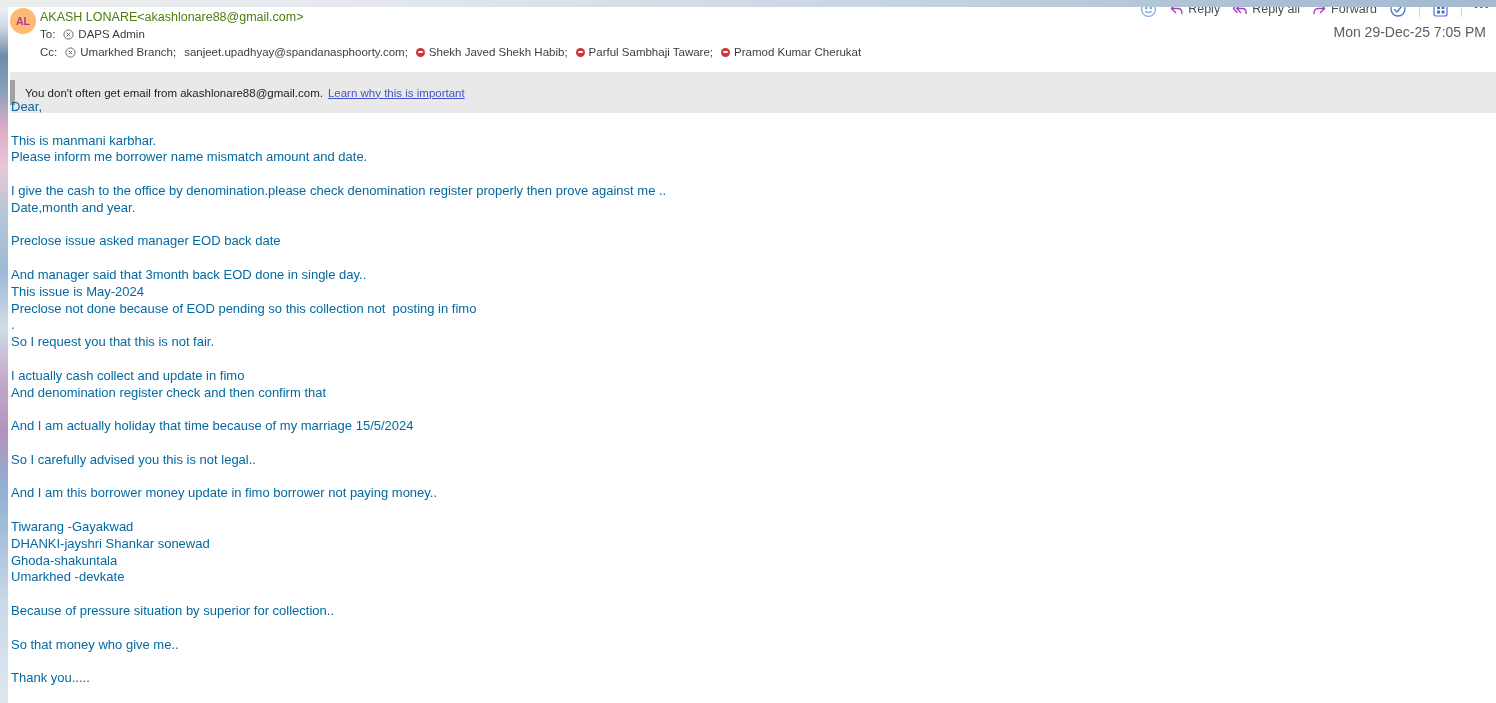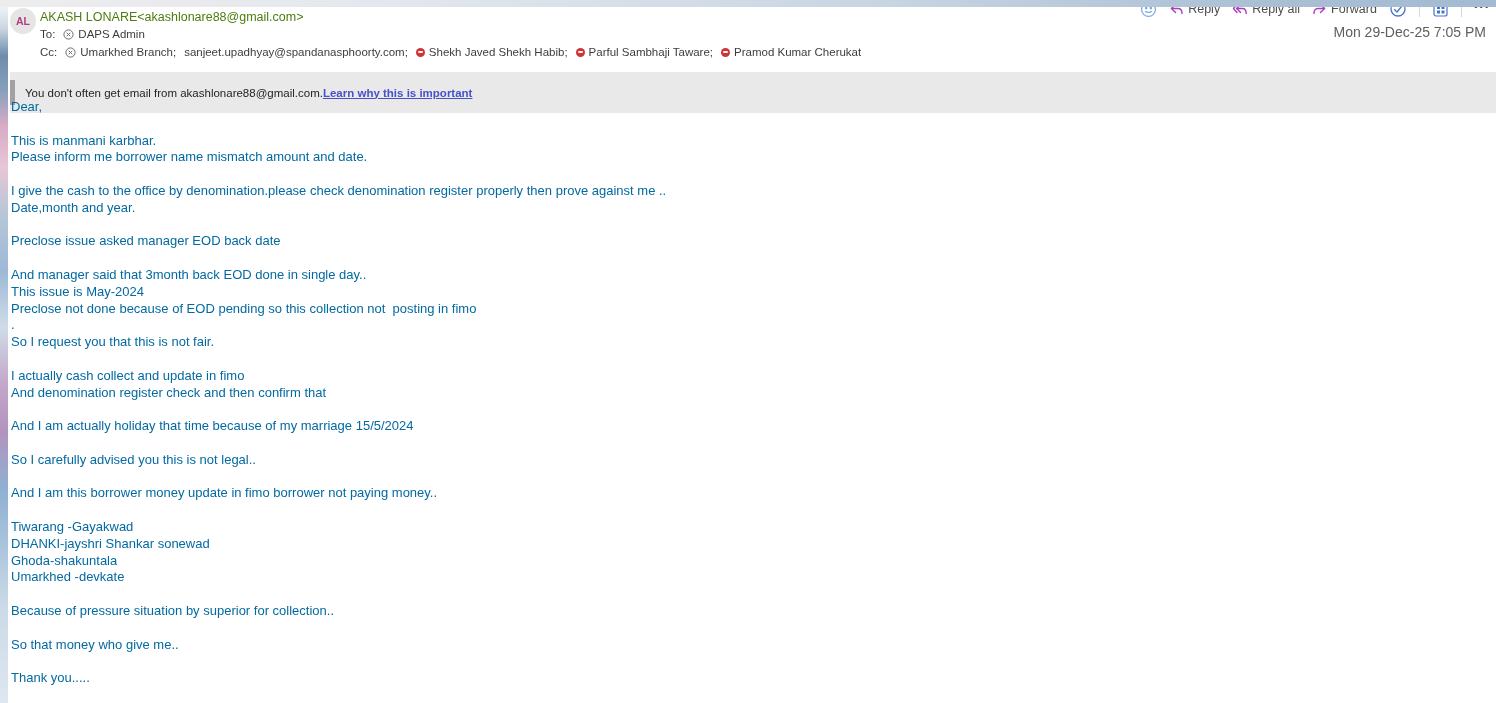--- a/index.html
+++ b/index.html
@@ -38,21 +38,21 @@
   .tb-more { font-size:11px; font-weight:bold; letter-spacing:1.5px; color:#3a3a3a; padding-bottom:6px; }
   
   .timestamp {
     position:absolute; top:24px; right:10px;
     font-size:14px; color:#5f5f5f; white-space:nowrap;
   }
   
   .msg-header { position:absolute; top:8px; left:10px; z-index:5; }
   .avatar {
     position:absolute; left:0; top:0; width:26px; height:26px; border-radius:50%;
-    background:#e5e5e5; color:#b13e80; font-size:10.5px; font-weight:600;
+    background:#fdba74; color:#b13e80; font-size:10.5px; font-weight:600;
     display:flex; align-items:center; justify-content:center;
   }
   .sender-line { position:absolute; left:30px; top:2px; font-size:12.5px; color:#4d7c0f; white-space:nowrap; }
   .addr-row { position:absolute; left:30px; display:flex; align-items:flex-end; gap:8px; font-size:11.5px; color:#3d3d3d; white-space:nowrap; }
   .addr-row.to-row { top:20px; }
   .addr-row.cc-row { top:38px; }
   .addr-label { color:#3d3d3d; }
   .recipient { display:inline-flex; align-items:center; gap:4px; cursor:pointer; }
   .presence-offline svg { display:block; }
   .presence-busy {
@@ -63,21 +63,21 @@
     content:""; position:absolute; left:2px; top:3.6px; width:5px; height:1.6px;
     background:rgba(255,255,255,.95); border-radius:1px;
   }
   
   .banner {
     position:absolute; top:72px; left:10px; width:1486px; height:41px;
     background:#e9e9e9; display:flex; align-items:center;
     font-size:11.5px; color:#242424;
   }
   .banner-accent { width:5px; height:25px; background:#a2a2a2; margin-right:10px; flex:none; }
-  .banner-link { color:#4752c8; text-decoration:underline; cursor:pointer;font-weight:bold; }
+  .banner-link { color:#4752c8; text-decoration:underline; margin-left:5px; cursor:pointer; }
   
   .email-body {
     position:absolute; top:99px; left:11px; width:1400px;
     font-size:13px; color:#0369a1;
   }
   .body-line { min-height:16.8px; line-height:16.8px; white-space:pre-wrap; }
 </style>
 </head>
 <body>
 

